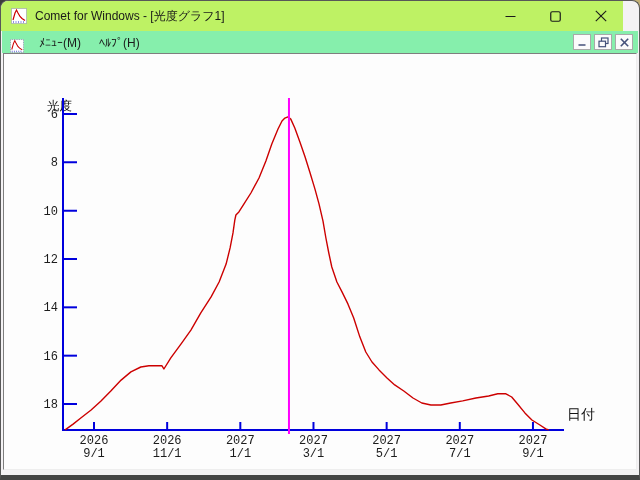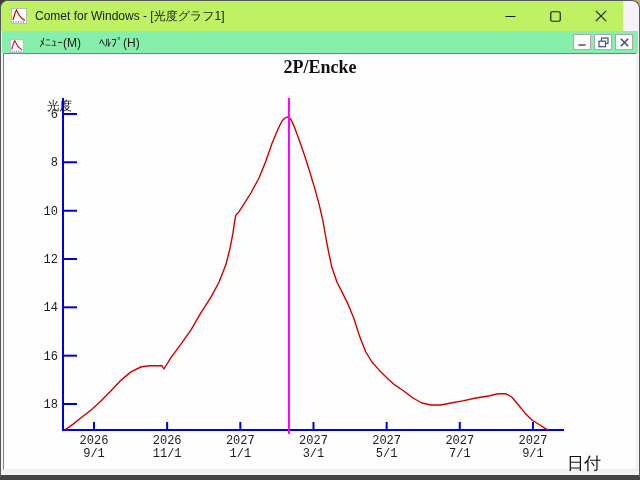--- a/index.html
+++ b/index.html
@@ -24,21 +24,21 @@
   .menu-item{font-size:12px;color:#1b1b1b;padding:3px 9px;white-space:nowrap;}
   .mdi-buttons{position:absolute;right:5px;top:3px;display:flex;gap:3px;}
   .mdi-btn{width:18px;height:16px;box-sizing:border-box;border:1px solid #a9a9a9;
     background:#fbfbfb;display:flex;align-items:center;justify-content:center;padding:0;cursor:default;}
   
   .client{position:absolute;left:2px;right:2px;top:52px;bottom:5px;background:#fdfdfd;
     border:1px solid;border-color:#7e7e7e #eeeeee #eeeeee #7e7e7e;}
   .chart-title{position:absolute;left:0;right:0;top:3px;text-align:center;
     font-family:"Liberation Serif", serif;font-weight:bold;font-size:18px;color:#111;}
   .ylabel{position:absolute;left:43px;top:21px;font-size:12.5px;color:#111;margin-top:23px;}
-  .xlabel{position:absolute;left:563px;top:352px;font-size:17px;color:#111;margin-top:46px;}
+  .xlabel{position:absolute;left:563px;top:352px;font-size:14px;color:#111;}
   #chart-svg{position:absolute;left:0;top:0;width:634px;height:421px;}
 </style>
 </head>
 <body>
 
 <div class="desktop-corner"></div>
 
 <div class="window">
 
   <div class="titlebar">
@@ -95,21 +95,20 @@
       <button class="mdi-btn">
         <svg width="9" height="9" viewBox="0 0 9 9">
           <line x1="0.8" y1="0.8" x2="8.2" y2="8.2" stroke="#44517a" stroke-width="1.6"></line>
           <line x1="8.2" y1="0.8" x2="0.8" y2="8.2" stroke="#44517a" stroke-width="1.6"></line>
         </svg>
       </button>
     </div>
   </div>
 
   <div class="client">
-    <div class="chart-title">2P/Encke</div>
     <div class="ylabel">光度</div>
     <div class="xlabel">日付</div>
     <svg id="chart-svg">
         <line x1="59" y1="44" x2="59" y2="377" stroke="#0000dd" stroke-width="2"></line>
         <line x1="58" y1="376" x2="560" y2="376" stroke="#0000dd" stroke-width="2"></line>
         <line x1="60" y1="60" x2="73" y2="60" stroke="#0000dd" stroke-width="2"></line>
         <text x="54" y="64" text-anchor="end" fill="#1c1c1c" font-family="&quot;Liberation Mono&quot;, &quot;DejaVu Sans Mono&quot;, monospace" font-size="12">6</text>
         <line x1="60" y1="108.33333333333334" x2="73" y2="108.33333333333334" stroke="#0000dd" stroke-width="2"></line>
         <text x="54" y="112.33333333333334" text-anchor="end" fill="#1c1c1c" font-family="&quot;Liberation Mono&quot;, &quot;DejaVu Sans Mono&quot;, monospace" font-size="12">8</text>
         <line x1="60" y1="156.66666666666669" x2="73" y2="156.66666666666669" stroke="#0000dd" stroke-width="2"></line>

